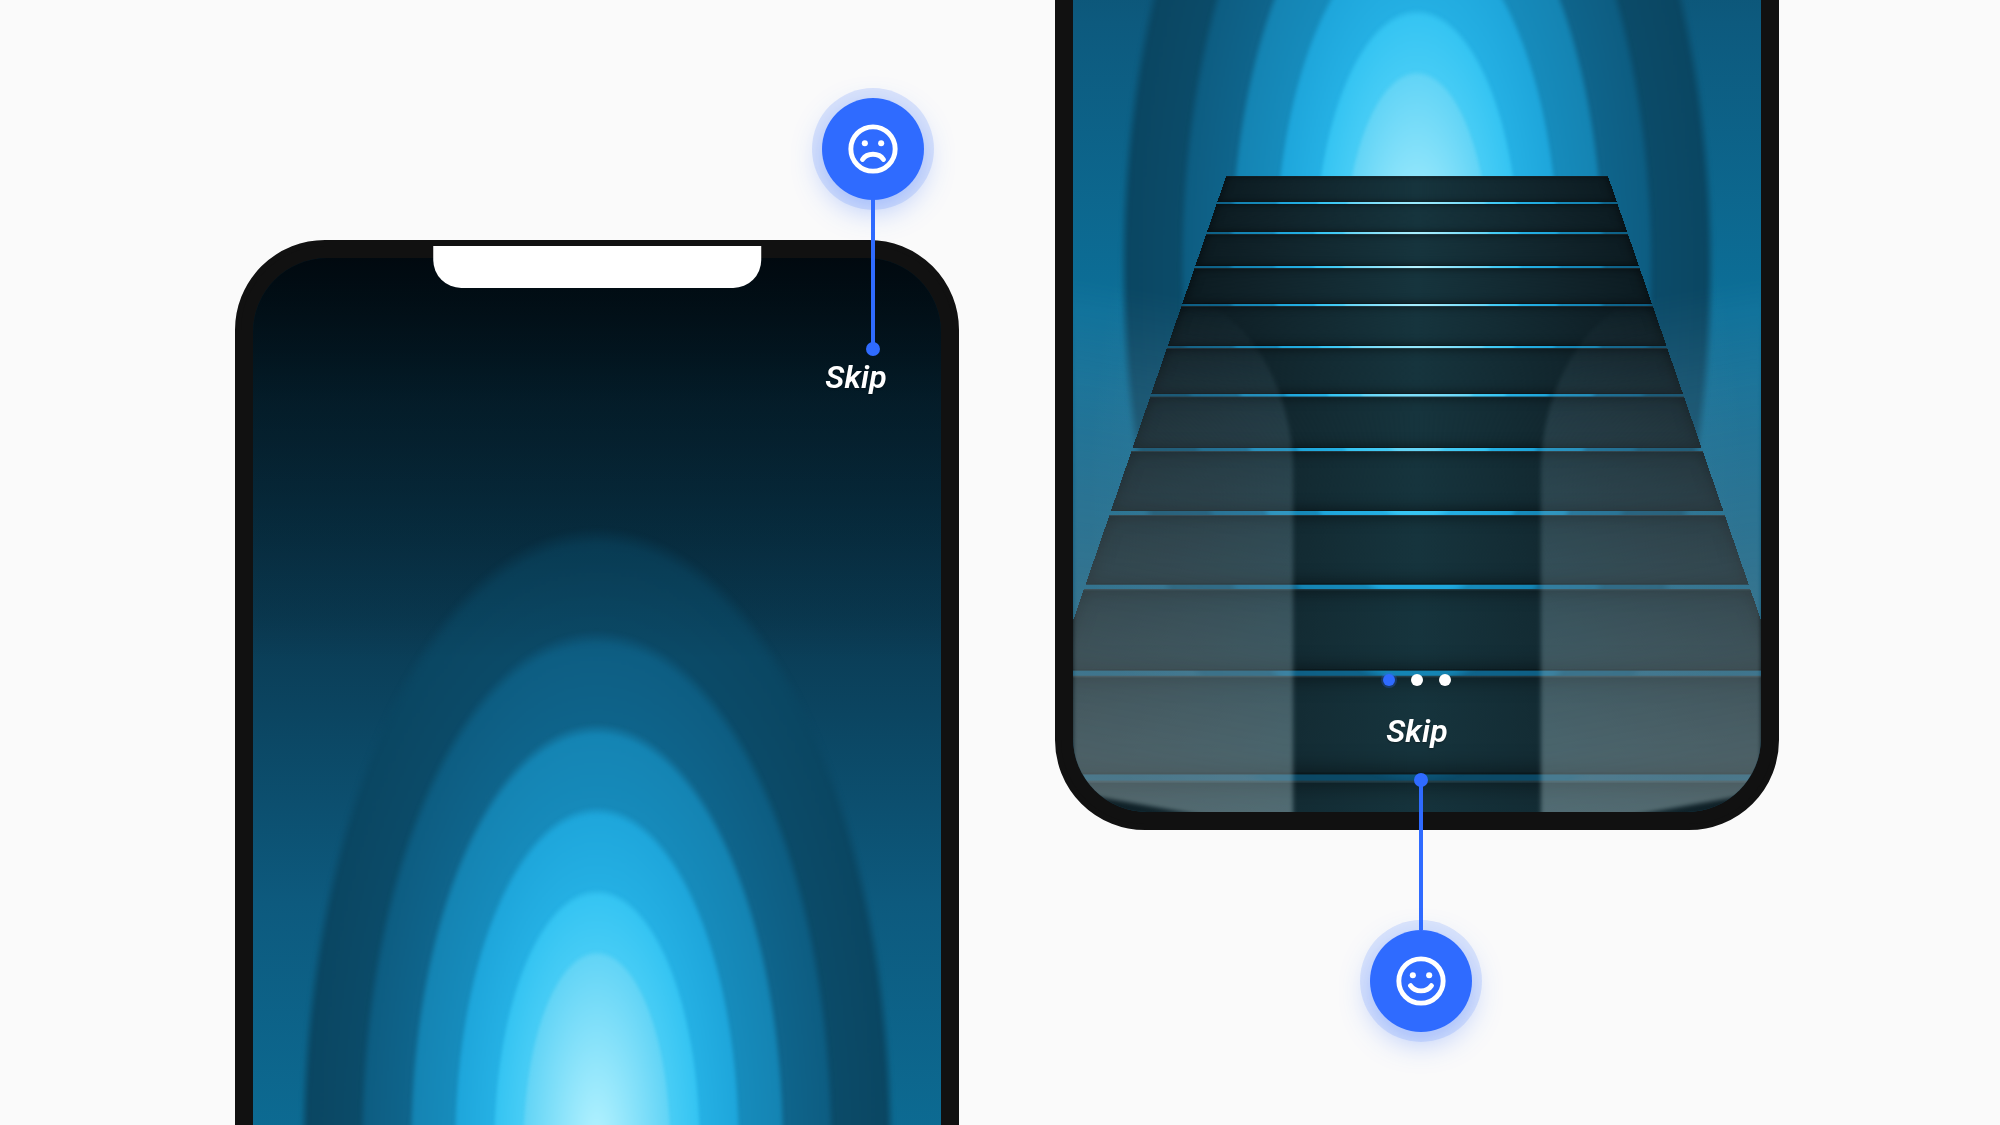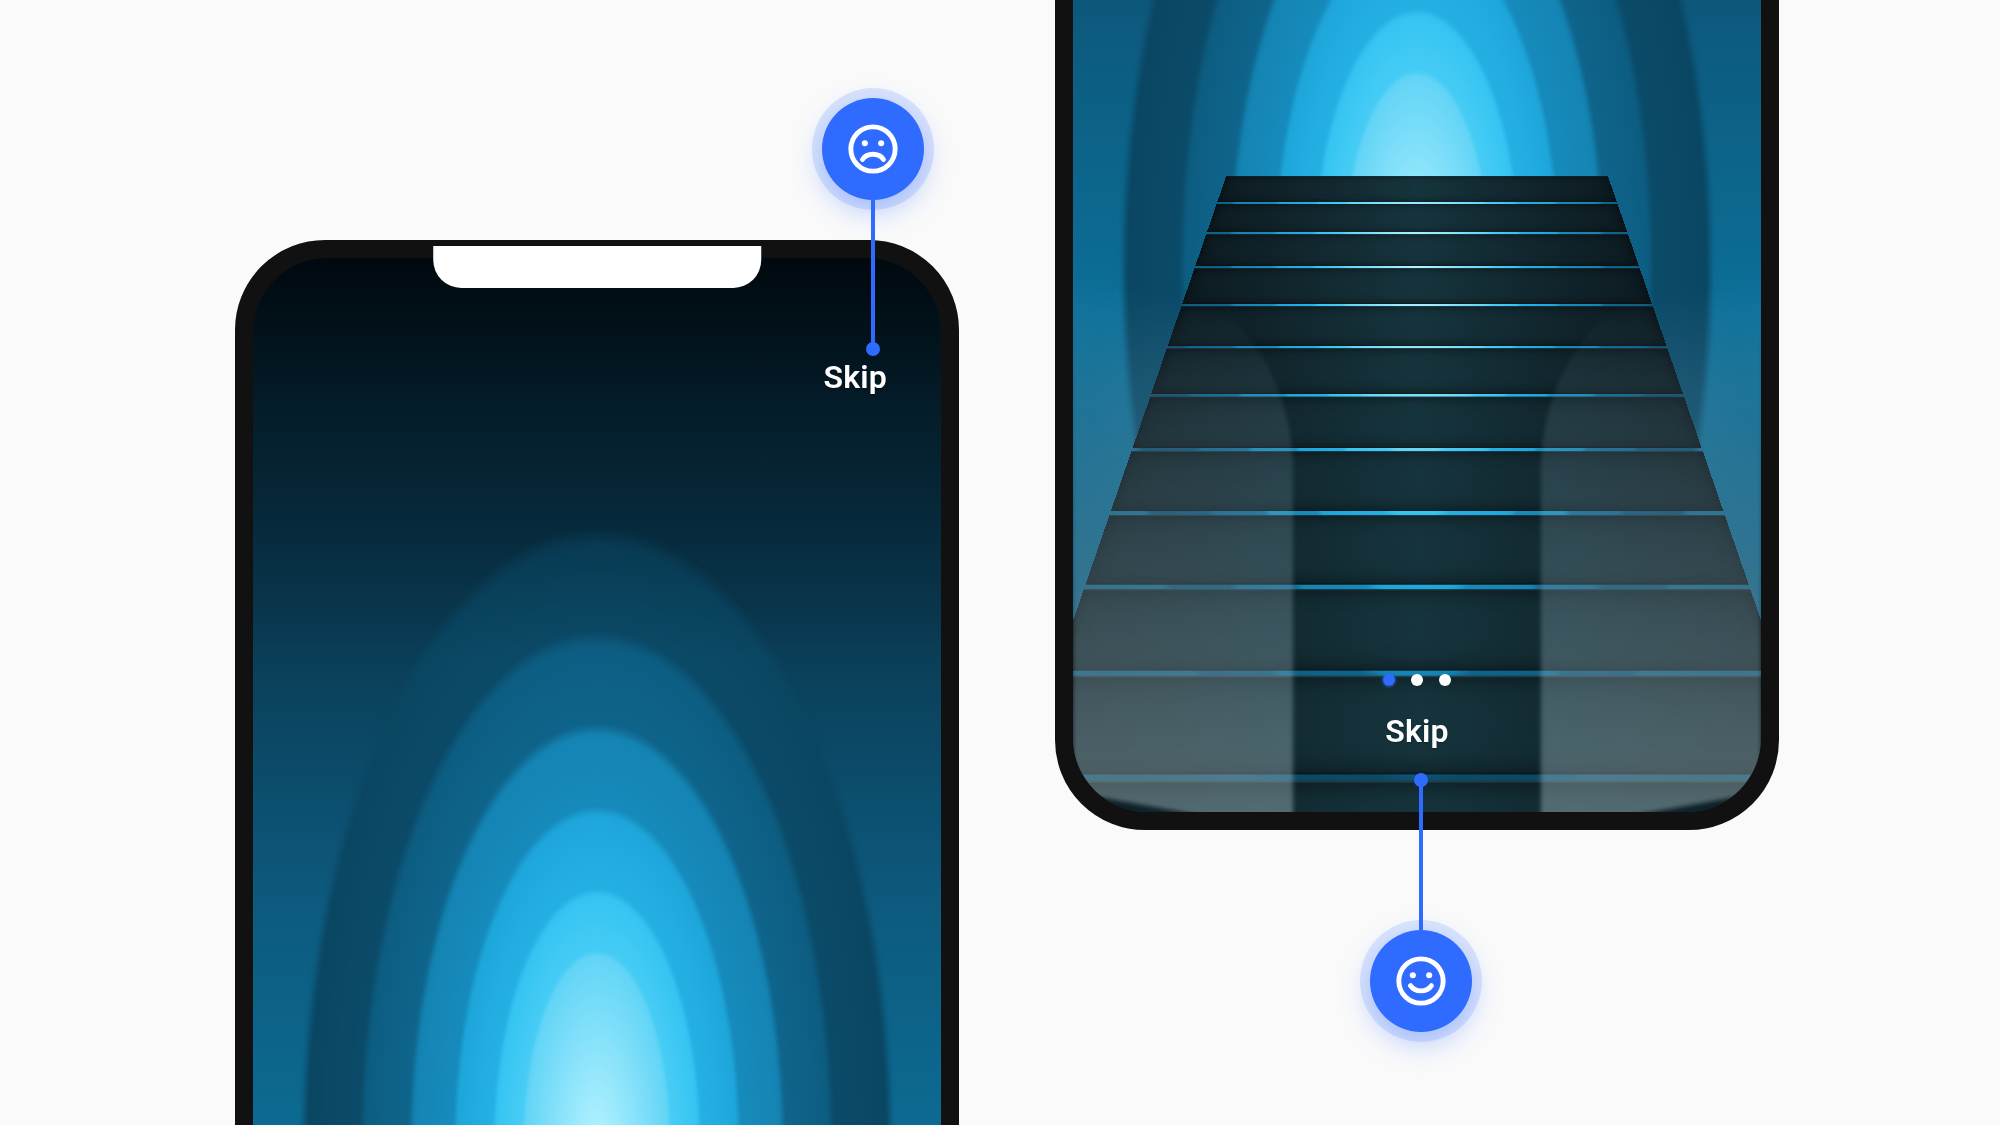--- a/index.html
+++ b/index.html
@@ -1,18 +1,18 @@
 <!DOCTYPE html>
 <html><head>
 <meta charset="utf-8">
 <style>
   * { box-sizing: border-box; margin: 0; padding: 0; }
   html, body { width: 2000px; height: 1125px; background: #fafafa; font-family: -apple-system, BlinkMacSystemFont, "Segoe UI", Roboto, Helvetica, Arial, sans-serif; overflow: hidden; }
 
-  .stage { position: relative; width: 1584px; height: 1125px; }
+  .stage { position: relative; width: 1584px; height: 1125px; font-style: italic; }
 
   
   .phone {
     position: absolute;
     border: 6px solid #111;
     border-radius: 90px;
     background: #111;
     overflow: visible;
   }
   .phone .screen {

